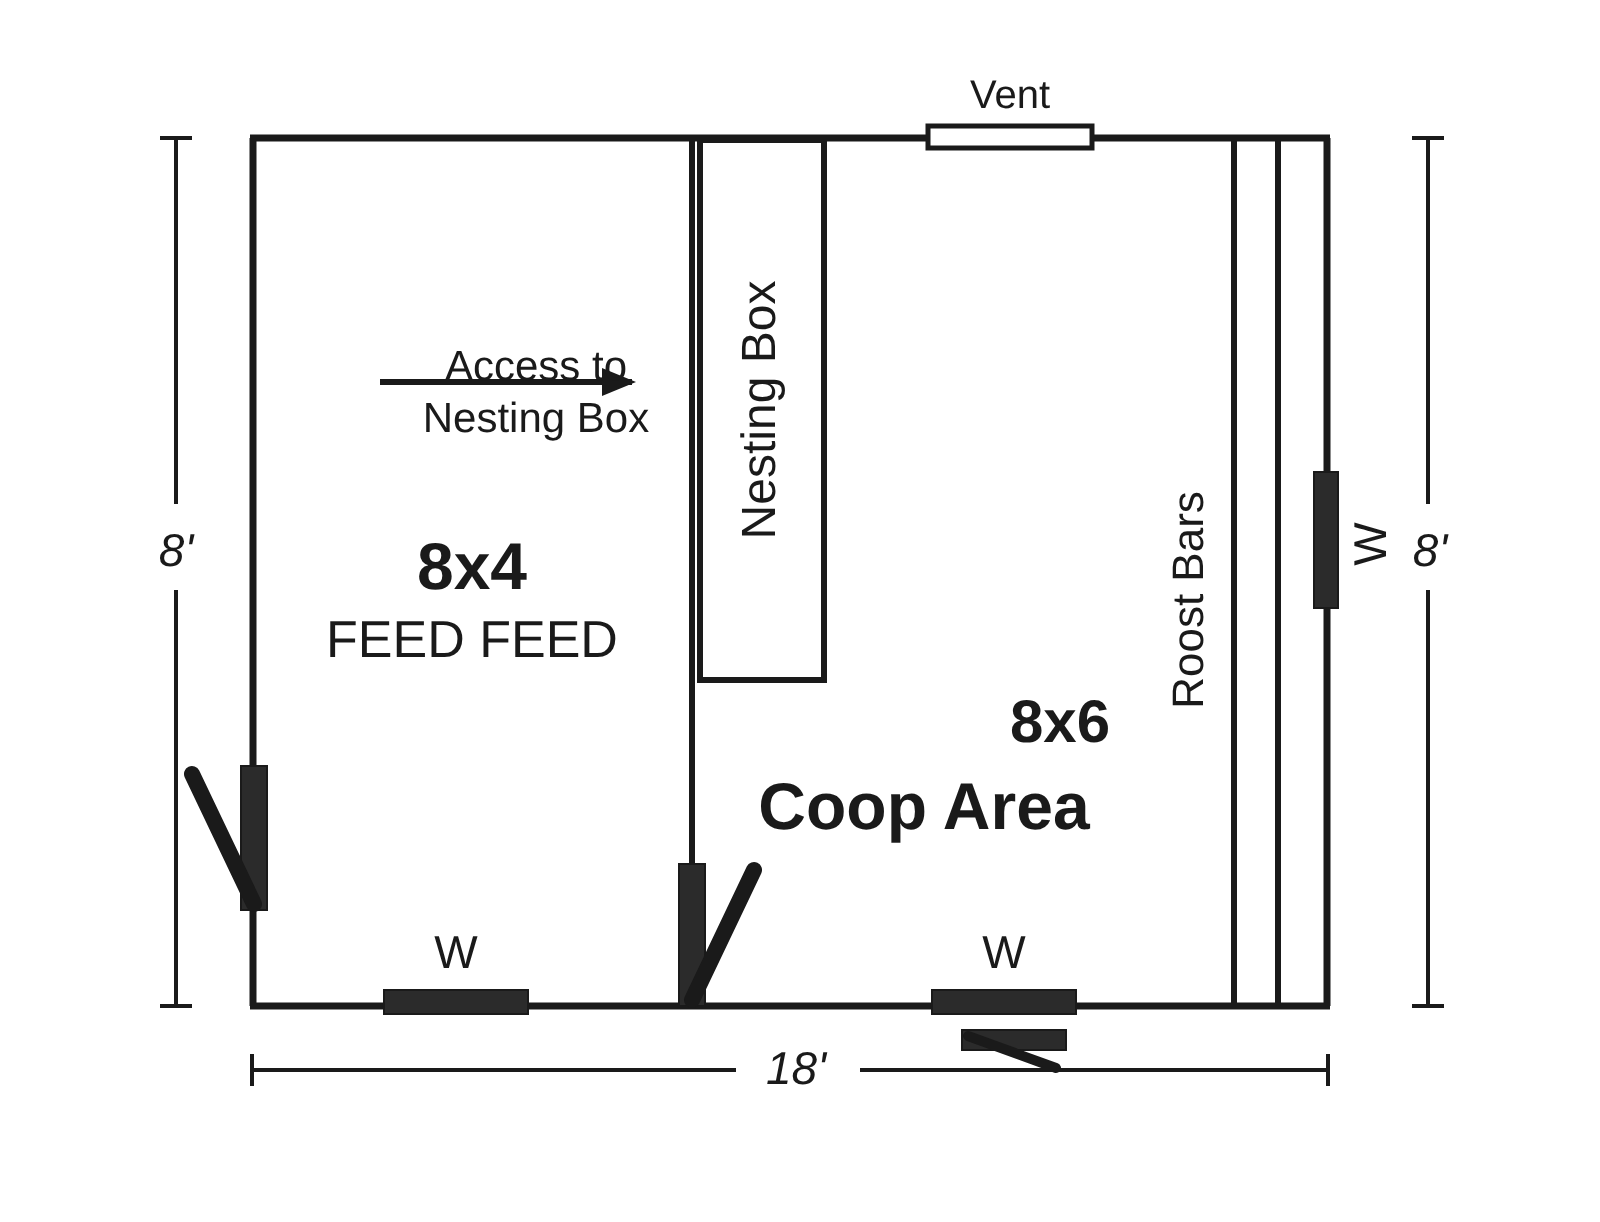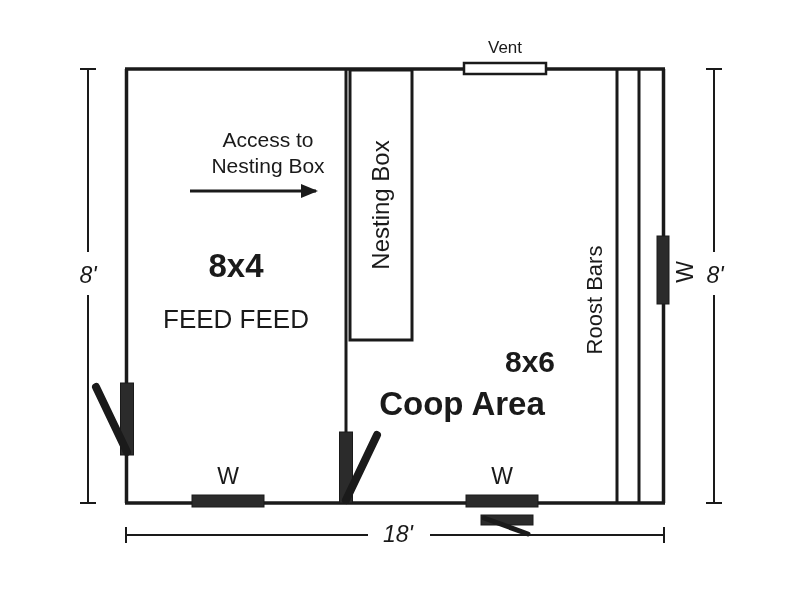--- a/index.html
+++ b/index.html
@@ -37,23 +37,23 @@
     transform: translate(-50%, -50%);
     text-align: center;
   }
   .bold {
     font-weight: bold;
   }
   .rot90 {
     transform: translate(-50%, -50%) rotate(-90deg);
     transform-origin: center center;
   }
-  .t-vent   { font-size: 17px; }
+  .t-vent   { font-size: 20px; }
   .t-a810   { font-size: 38px; letter-spacing: 0.5px; }
-  .t-access { font-size: 21px; }
+  .t-access { font-size: 21px; margin-top: 44px; }
   .t-nest   { font-size: 24px; }
   .t-roost  { font-size: 22px; }
   .t-size   { font-size: 33px; }
   .t-room   { font-size: 26px; }
   .t-coop-n { font-size: 30px; }
   .t-coop   { font-size: 33px; }
   .t-dim    { font-size: 23px; font-style: italic; }
   .t-w      { font-size: 23px; }
 </style>
 </head>
@@ -151,21 +151,21 @@
   <div class="lbl lbl-center t-vent" style="left:505px; top:48px;">Vent</div>
 
 
   <div class="lbl lbl-center t-access" style="left:268px; top:140px;">Access to</div>
   <div class="lbl lbl-center t-access" style="left:268px; top:166px;">Nesting Box</div>
 
   <div class="lbl rot90 t-nest" style="left:381px; top:205px;">Nesting Box</div>
 
   <div class="lbl rot90 t-roost" style="left:595px; top:300px;">Roost Bars</div>
 
-  <div class="lbl lbl-center t-size bold" style="left:236px; top:266px;text-align:center;">8x4</div>
+  <div class="lbl lbl-center t-size bold" style="left:236px; top:284px;text-align:center;">8x4</div>
   <div class="lbl lbl-center t-room" style="left:236px; top:320px;">FEED FEED</div>
 
   <div class="lbl lbl-center t-coop-n bold" style="left:482px; top:362px;margin-left:48px;">8x6</div>
   <div class="lbl lbl-center t-coop bold" style="left:462px; top:404px;">Coop Area</div>
 
   <div class="lbl lbl-center t-dim" style="left:88px; top:276px;">8'</div>
 
   <div class="lbl lbl-center t-dim" style="left:715px; top:276px;">8'</div>
 
   <div class="lbl lbl-center t-dim" style="left:398px; top:535px;">18'</div>

